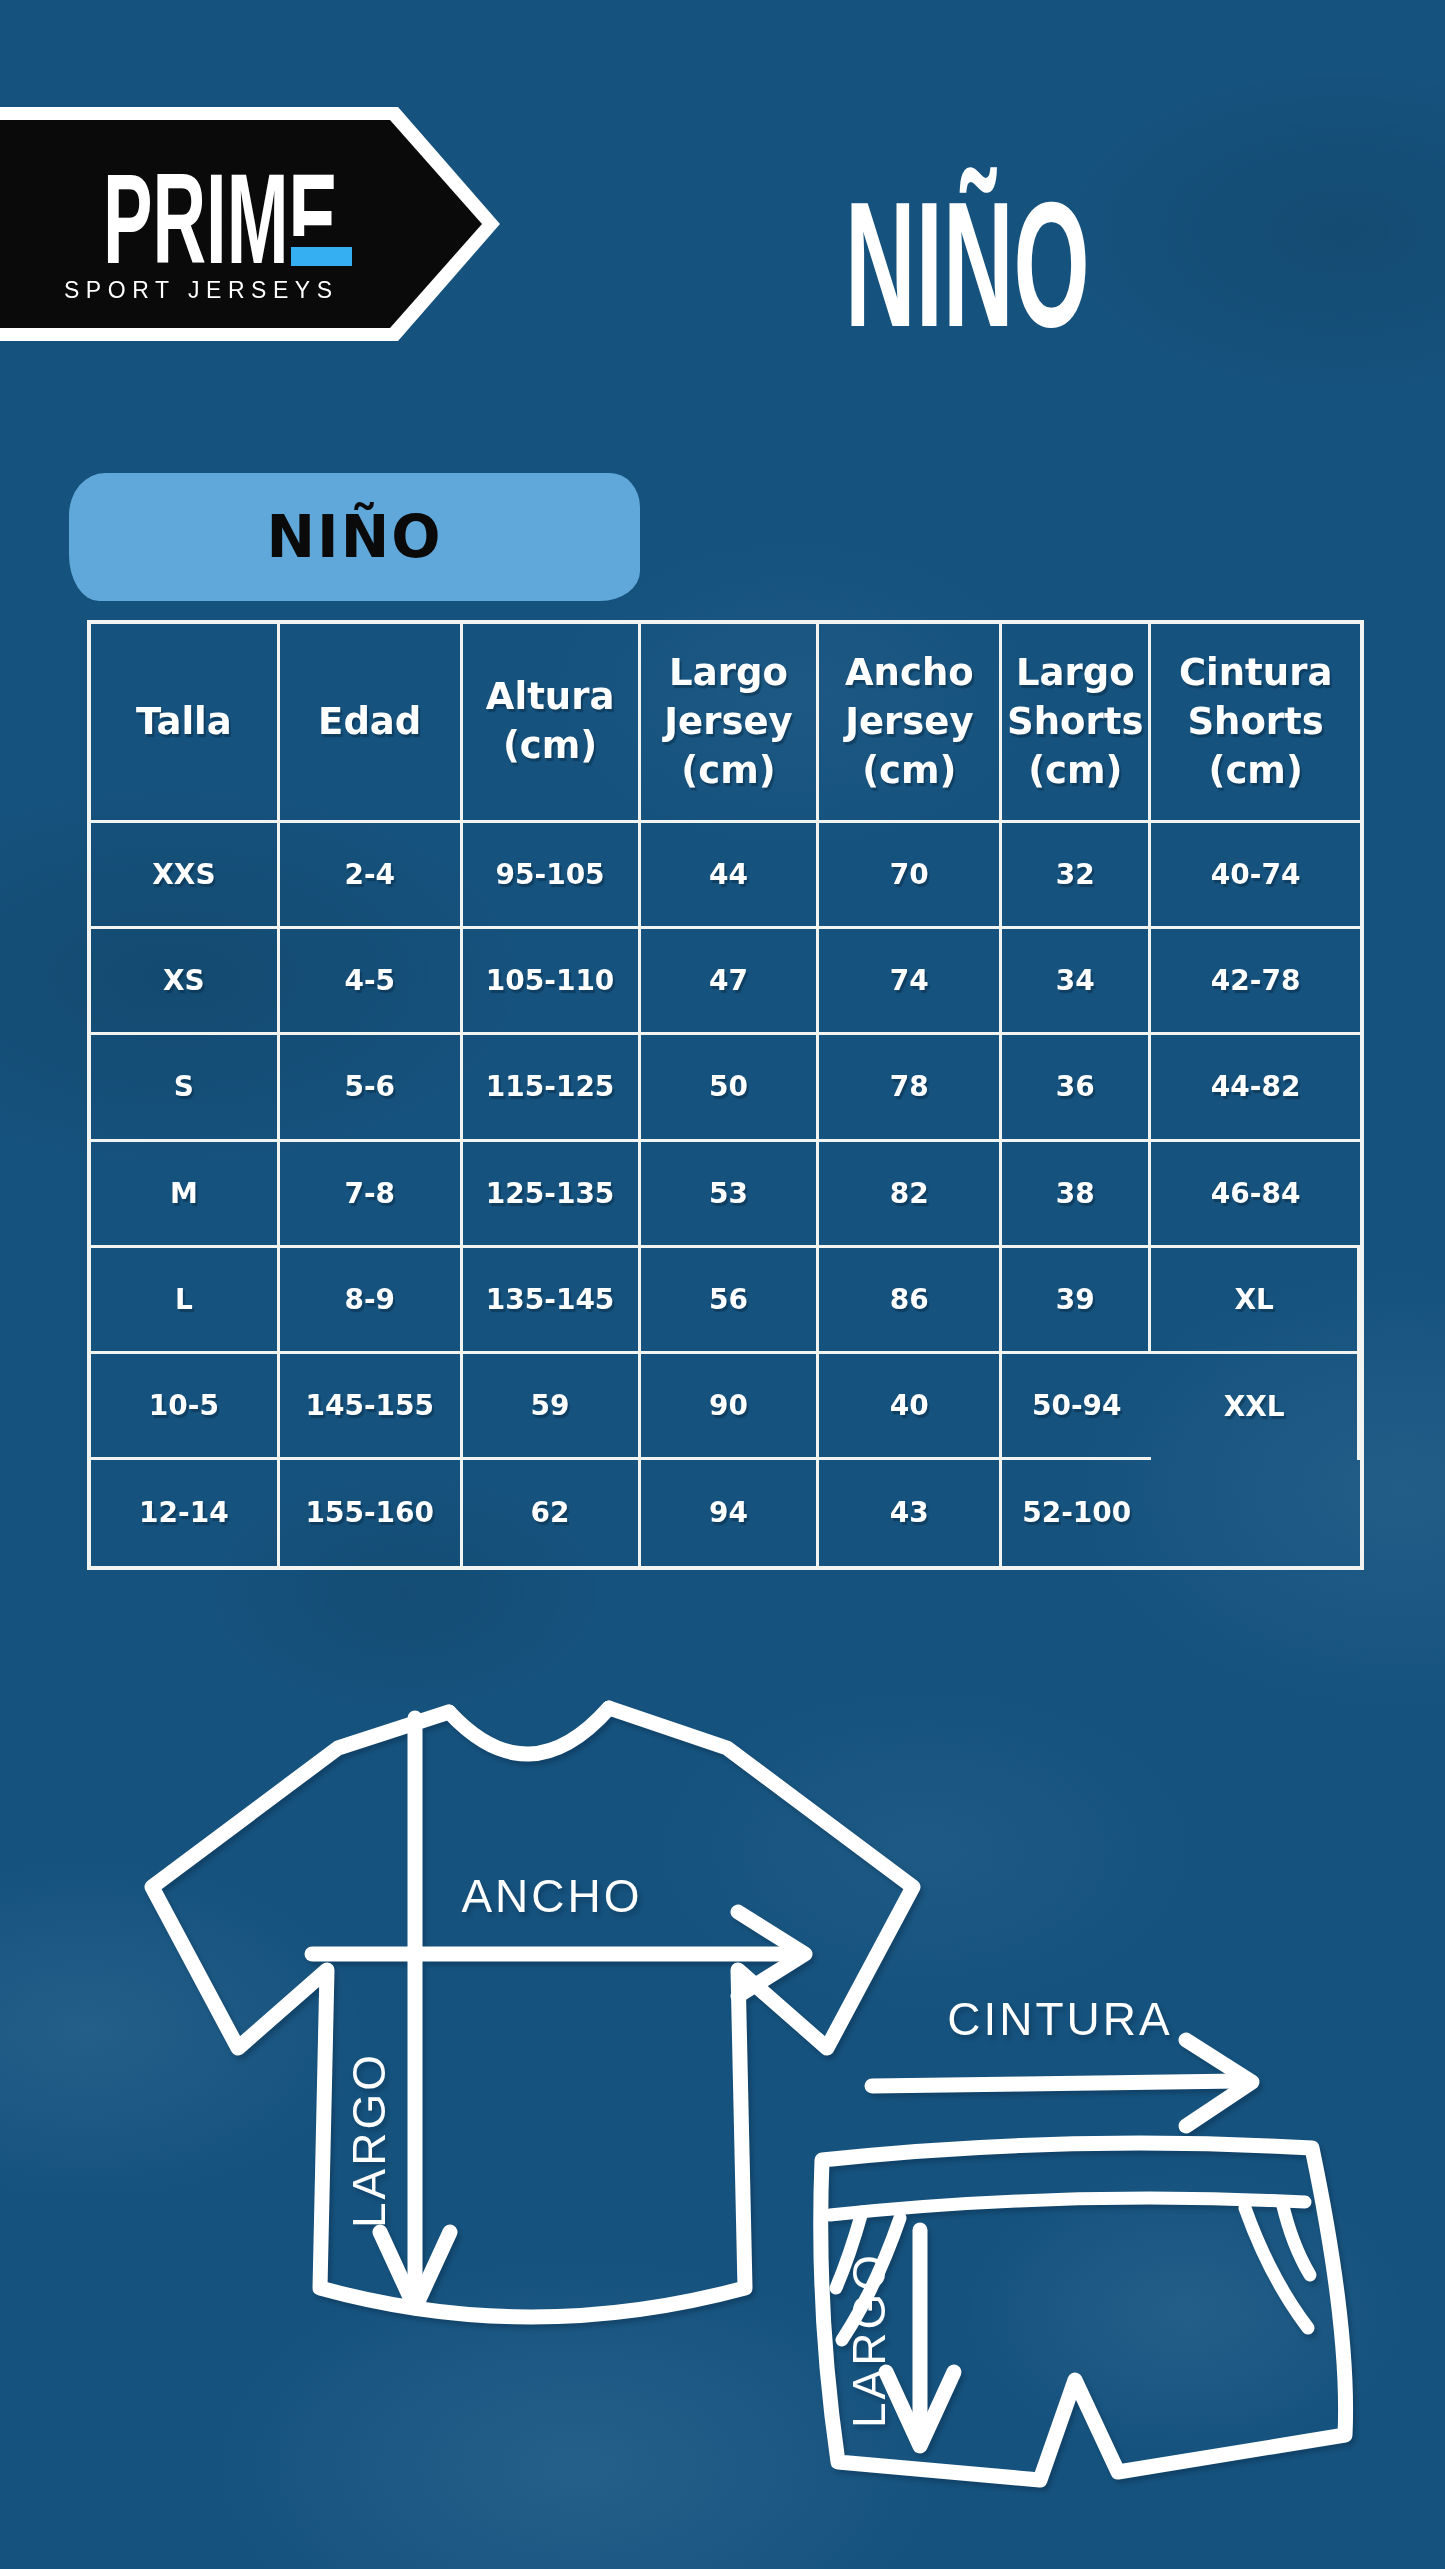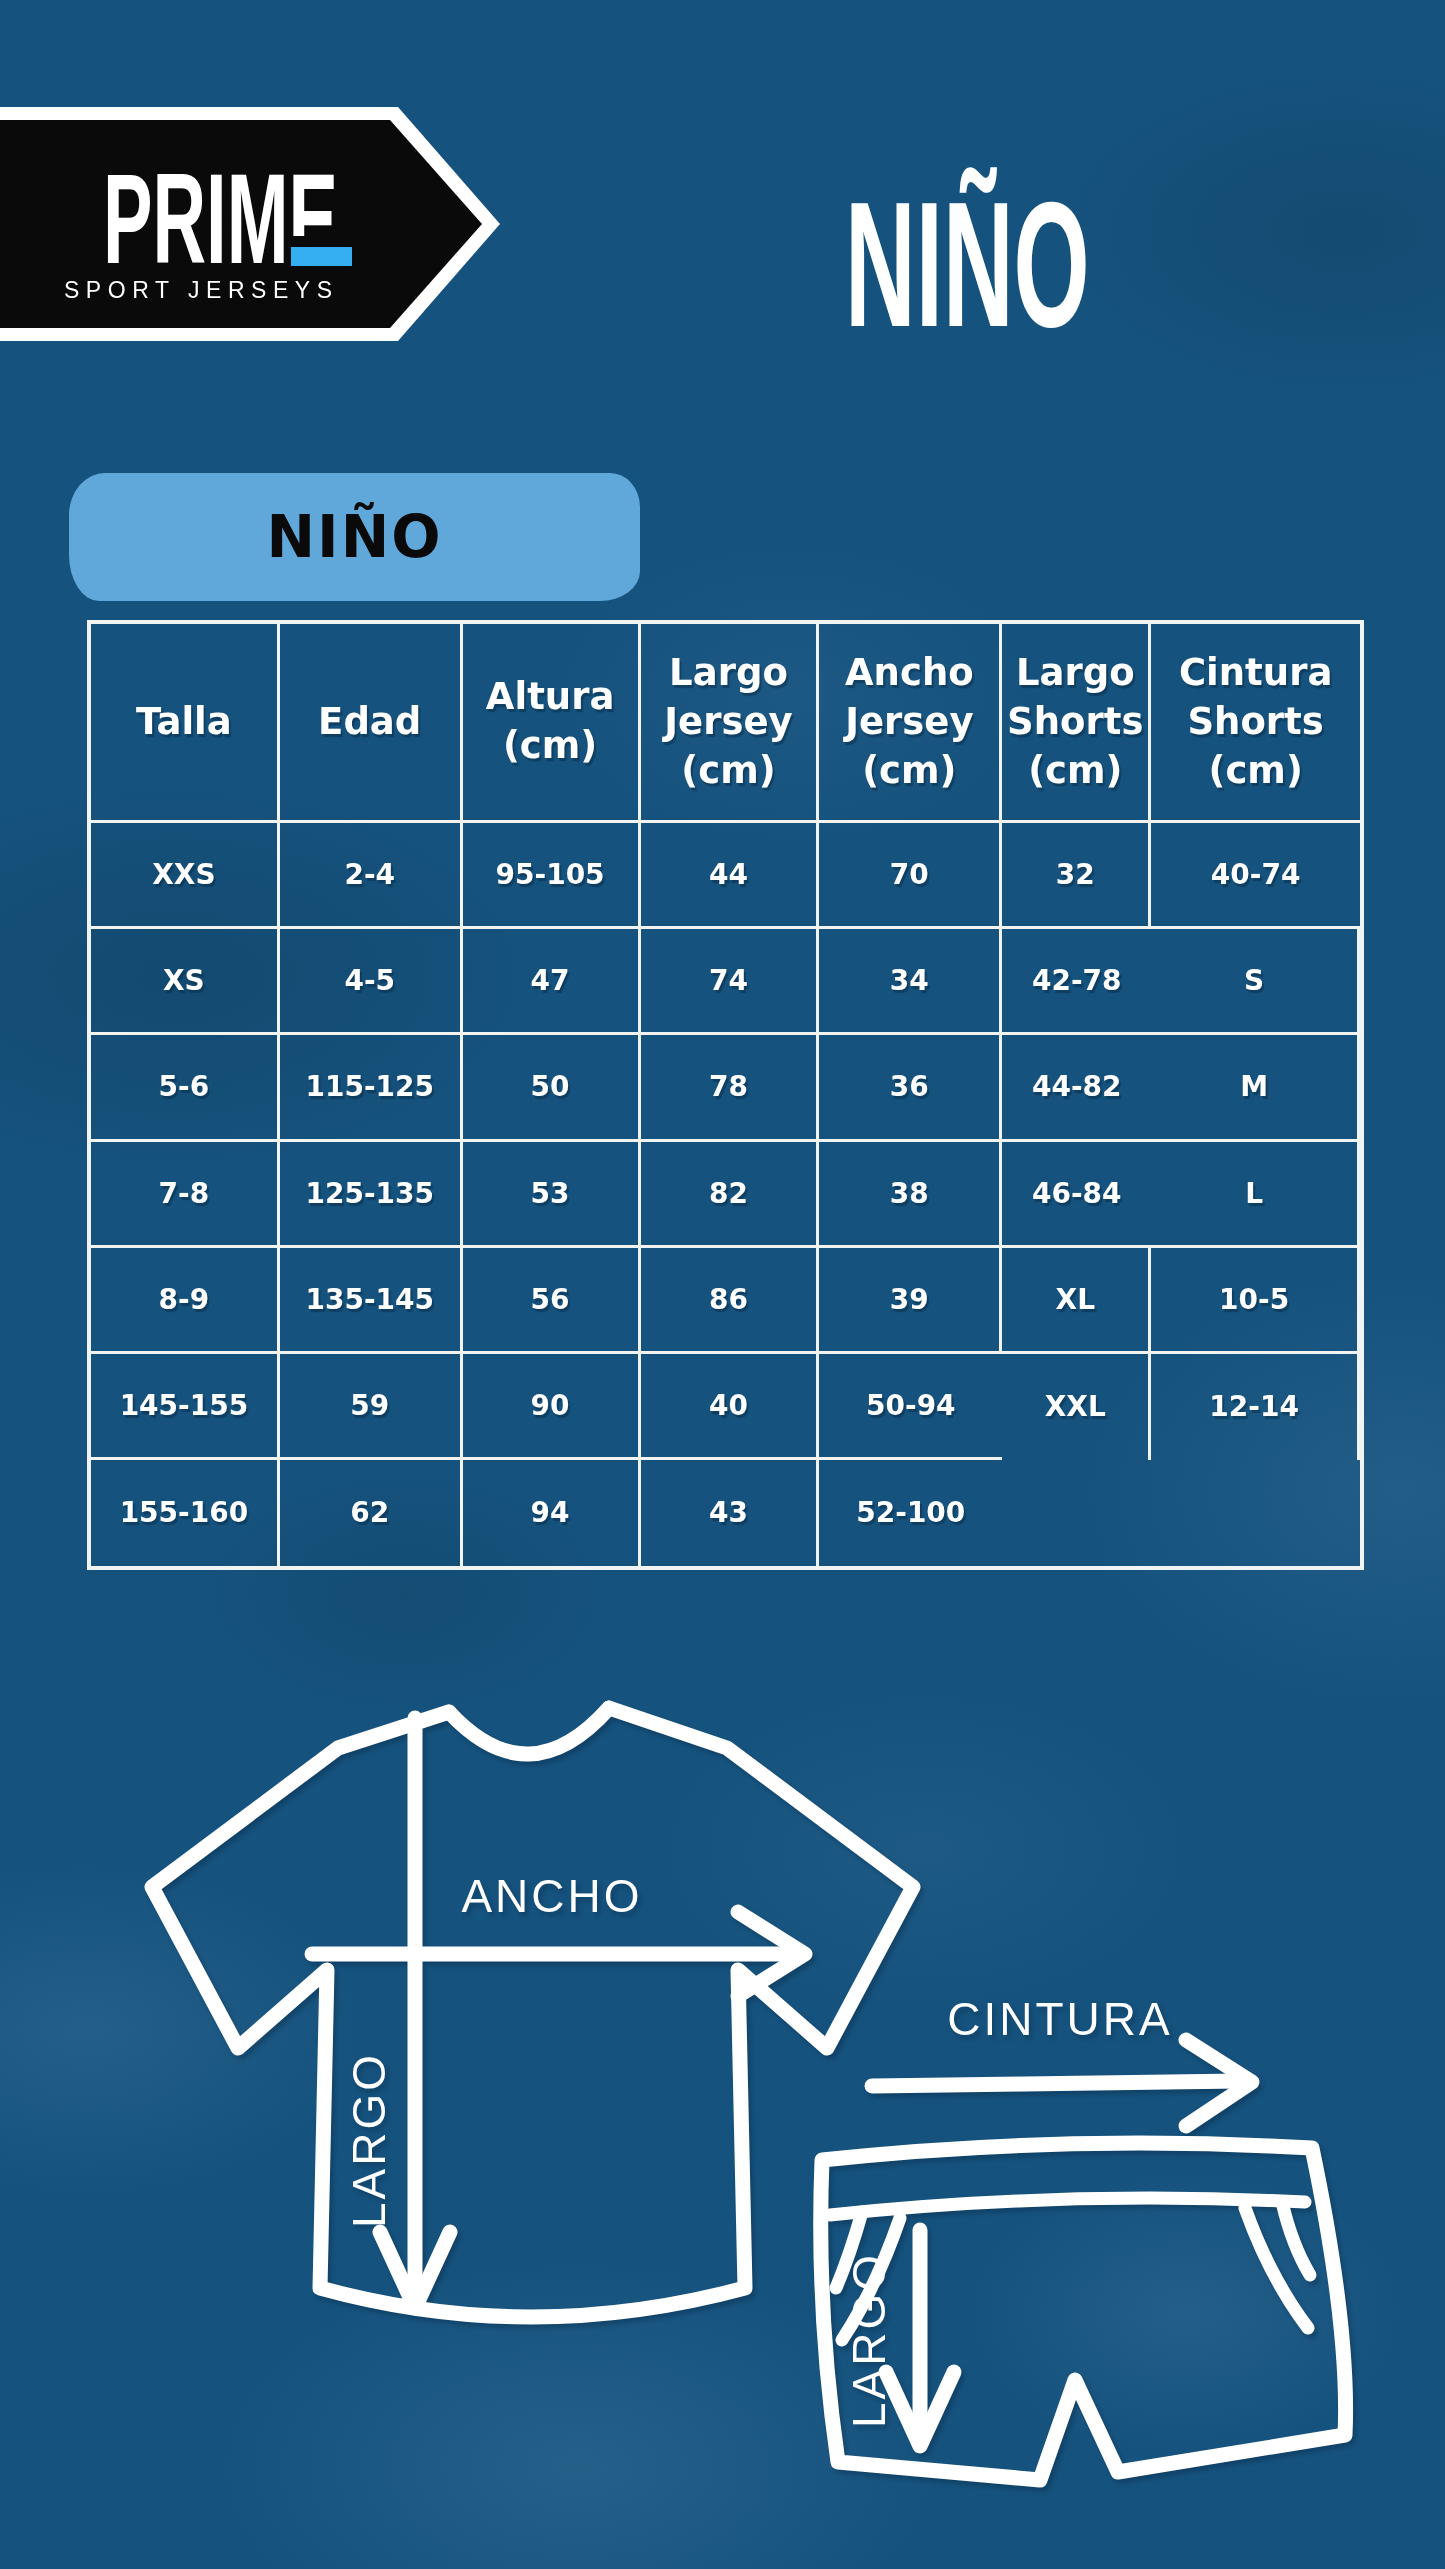--- a/index.html
+++ b/index.html
@@ -110,20 +110,21 @@
       <div class="cell head lc">Cintura Shorts (cm)</div>
       <div class="cell">XXS</div>
       <div class="cell">2-4</div>
       <div class="cell">95-105</div>
       <div class="cell">44</div>
       <div class="cell">70</div>
       <div class="cell">32</div>
       <div class="cell lc">40-74</div>
       <div class="cell">XS</div>
       <div class="cell">4-5</div>
+      <div class="cell">105-110</div>
       <div class="cell">47</div>
       <div class="cell">74</div>
       <div class="cell">34</div>
       <div class="cell lc">42-78</div>
       <div class="cell">S</div>
       <div class="cell">5-6</div>
       <div class="cell">115-125</div>
       <div class="cell">50</div>
       <div class="cell">78</div>
       <div class="cell">36</div>

